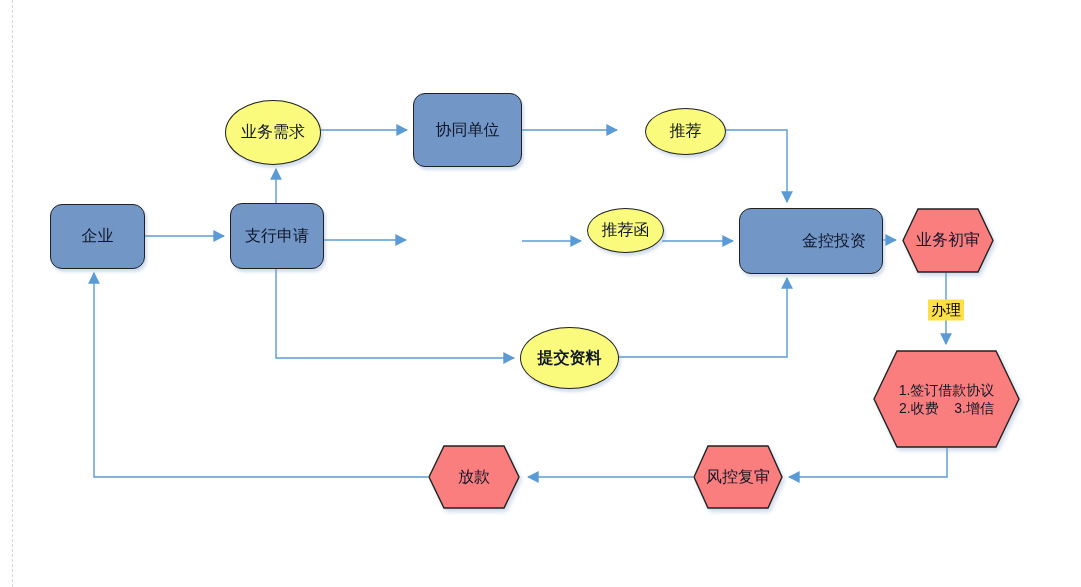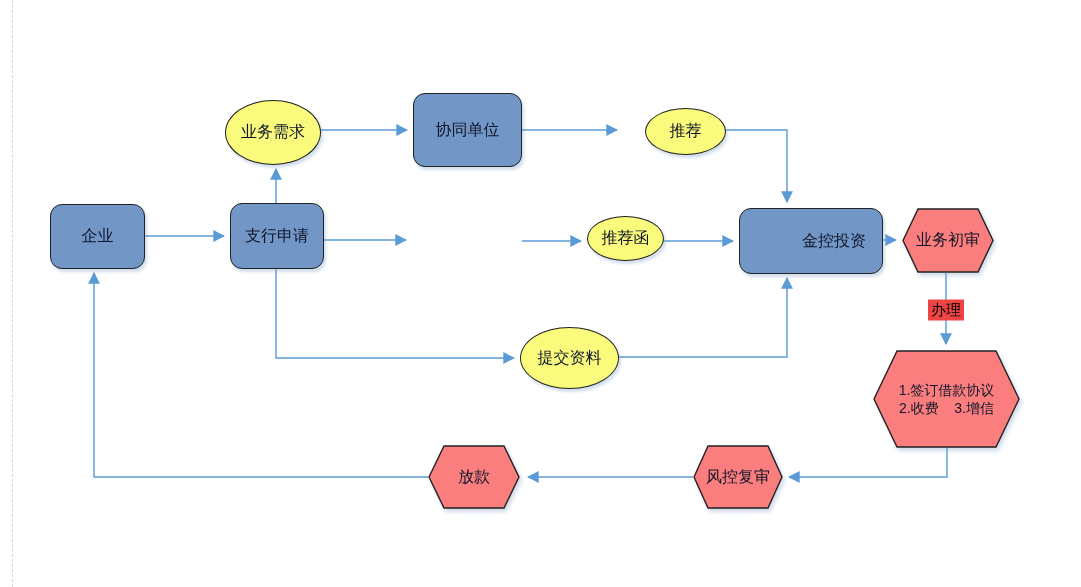--- a/index.html
+++ b/index.html
@@ -14,21 +14,21 @@
     box-shadow:2px 3px 3px rgba(130,160,200,.35);}
   .blue{background:#7296C6;align-items:center;}
   .ellipse{border:1.4px solid #222;border-radius:50%;
     box-shadow:2px 3px 3px rgba(130,160,200,.35);}
   .yellow{background:#FAFA7D;}
   .hexwrap{background:transparent;text-align:center;}
   .hexwrap svg{position:absolute;left:0;top:0;width:100%;height:100%;
     filter:drop-shadow(2px 3px 2px rgba(130,160,200,.4));}
   .lbl{position:relative;z-index:3;font-size:16px;line-height:1.3;white-space:pre-line;}
   .lbl-sm{font-size:14px;}
-  .edge-label{position:absolute;z-index:3;background:#ef4444;padding:1px 3px;
+  .edge-label{position:absolute;z-index:3;background:#fde047;padding:1px 3px;
     font-size:15px;transform:translate(-50%,-50%);}
   .wrap-box .lbl{padding:0 6px;}
 </style>
 </head>
 <body>
 
 <div class="canvas">
 
   <div class="margin-guide"></div>
 
@@ -75,25 +75,25 @@
   </div>
 
   <div class="node ellipse yellow" style="left:225px;top:100px;width:94px;height:63px;">
     <span class="lbl">业务需求</span>
   </div>
 
   <div class="node ellipse yellow" style="left:645px;top:108px;width:79px;height:45px;">
     <span class="lbl">推荐</span>
   </div>
 
-  <div class="node ellipse yellow" style="left:587px;top:216px;width:75px;height:43px;">
+  <div class="node ellipse yellow" style="left:587px;top:208px;width:75px;height:43px;">
     <span class="lbl">推荐函</span>
   </div>
 
-  <div class="node ellipse yellow" style="left:520px;top:327px;width:97px;height:60px;">
+  <div class="node ellipse yellow" style="left:520px;top:327px;width:97px;height:60px;font-weight:bold;">
     <span class="lbl">提交资料</span>
   </div>
 
   <div class="node hexwrap" style="left:902px;top:208px;width:92px;height:65px;">
     <svg viewBox="0 0 92 65" preserveAspectRatio="none">
       <polygon points="1,32.5 16,1 76,1 91,32.5 76,64 16,64" fill="#FB7E7E" stroke="#222" stroke-width="1.4"></polygon>
     </svg>
     <span class="lbl">业务初审</span>
   </div>
 

